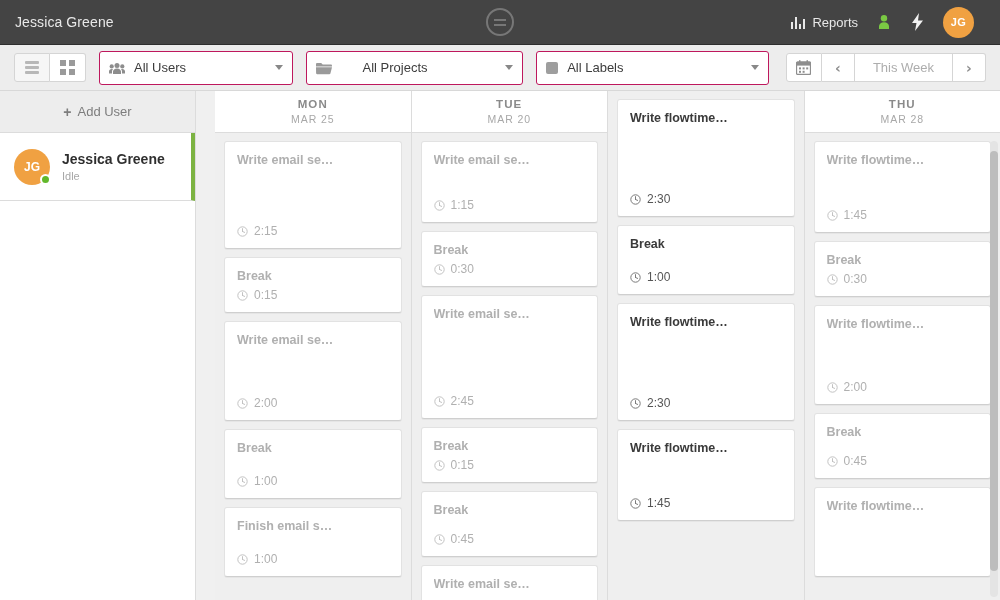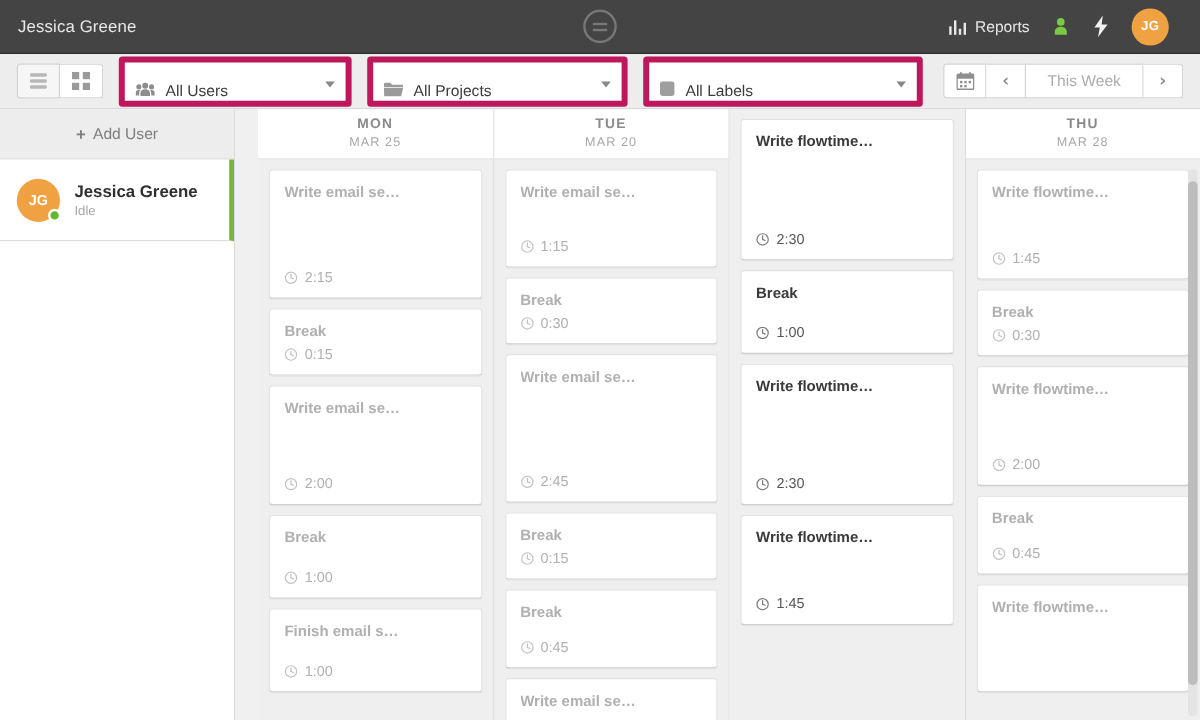--- a/index.html
+++ b/index.html
@@ -65,26 +65,26 @@
   }
   .vt-btn:first-child { border-radius: 3px 0 0 3px; }
   .vt-btn:last-child { border-radius: 0 3px 3px 0; border-left: none; }
   .vt-btn.active { background: #ffffff; }
   .hamb { display: flex; flex-direction: column; gap: 2.5px; }
   .hamb i { display: block; width: 14px; height: 2.5px; background: #b8b8b8; border-radius: 1px; }
   .gridg { display: grid; grid-template-columns: 6px 6px; gap: 2.5px; }
   .gridg i { display: block; width: 6px; height: 6px; background: #9a9a9a; }
 
   .dropdown {
-    height: 29px; background: #fff; border: 5px solid #be185d;
-    border-radius: 3px; display: flex; align-items: flex-start;
+    height: 29px; background: #fff; border: 1px solid #be185d;
+    border-radius: 3px; display: flex; align-items: center;
     padding: 16px 9px; cursor: pointer; position: relative;
   }
   .dd-users { width: 214px; }
-  .dd-projects { width: 241px; }
+  .dd-projects { width: 241px; gap: 22px; }
   .dd-labels { width: 258px; }
   .dd-label { font-size: 13px; color: #3c3c3c; margin-left: 9px; }
   .caret {
     margin-left: auto; width: 0; height: 0;
     border-left: 4.5px solid transparent; border-right: 4.5px solid transparent;
     border-top: 5px solid #888;
   }
   .ic-users, .ic-folder { width: 16px; height: 13px; }
   .ic-square { width: 12px; height: 12px; background: #9e9e9e; border-radius: 2px; }
 

